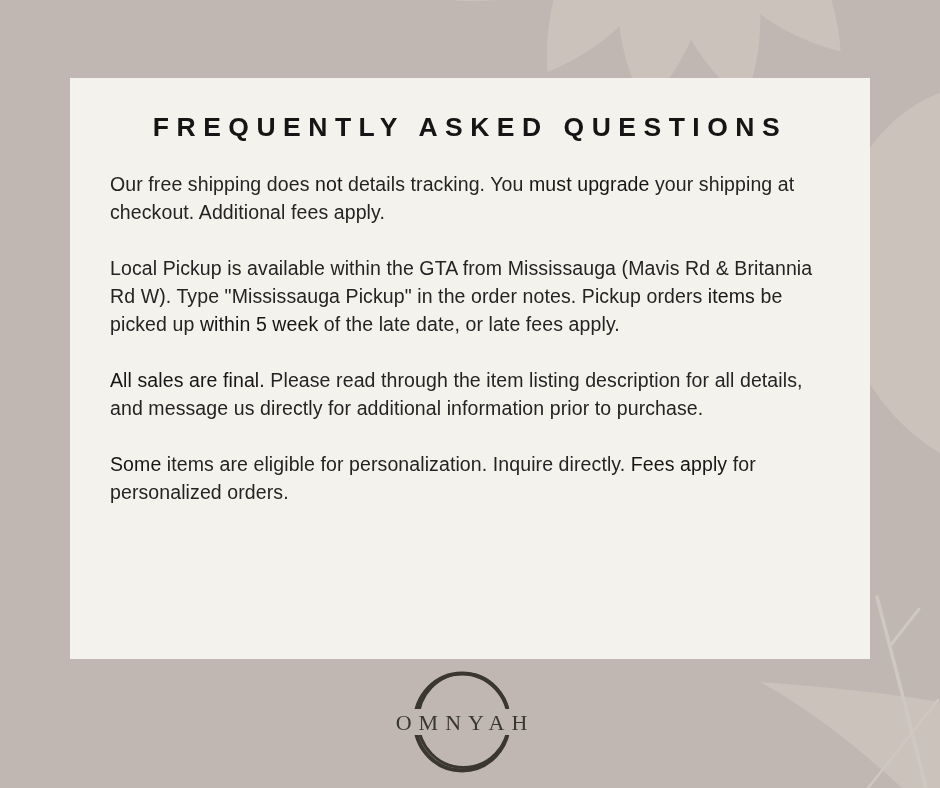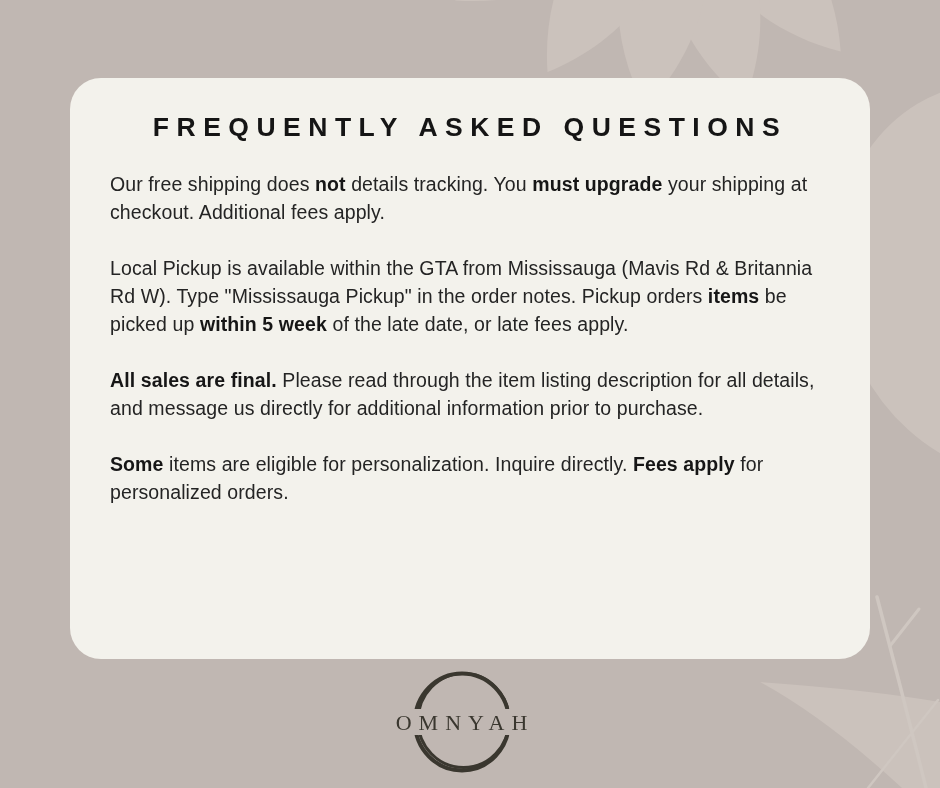--- a/index.html
+++ b/index.html
@@ -20,42 +20,41 @@
   }
   .card {
     position: absolute;
     left: 70px;
     top: 78px;
     width: 800px;
     height: 581px;
     box-sizing: border-box;
     background: #f3f2ec;
     padding: 0 40px;
-    border-radius: 31px;
   }
   .card h1 {
     margin: 32px 0 0 0;
     text-align: center;
     font-family: "Liberation Sans", sans-serif;
     font-weight: 800;
     font-size: 26.5px;
     line-height: 34px;
     letter-spacing: 7.5px;
     color: #151515;
     white-space: nowrap;
   }
   .paragraphs { margin-top: 26px; }
   .paragraphs p {
     margin: 0 0 28px 0;
     font-size: 19.5px;
     line-height: 28px;
     letter-spacing: 0.1px;
     color: #242424;
   }
-  .paragraphs strong { font-weight: 700; color: #161616; }
+  .paragraphs strong { font-weight: 400; color: #161616; }
   .logo-wrap {
     position: absolute;
     left: 0;
     right: 16px;
     top: 661px;
     display: flex;
     justify-content: center;
   }
   .logo-wrap svg { display: block; }
 </style>

